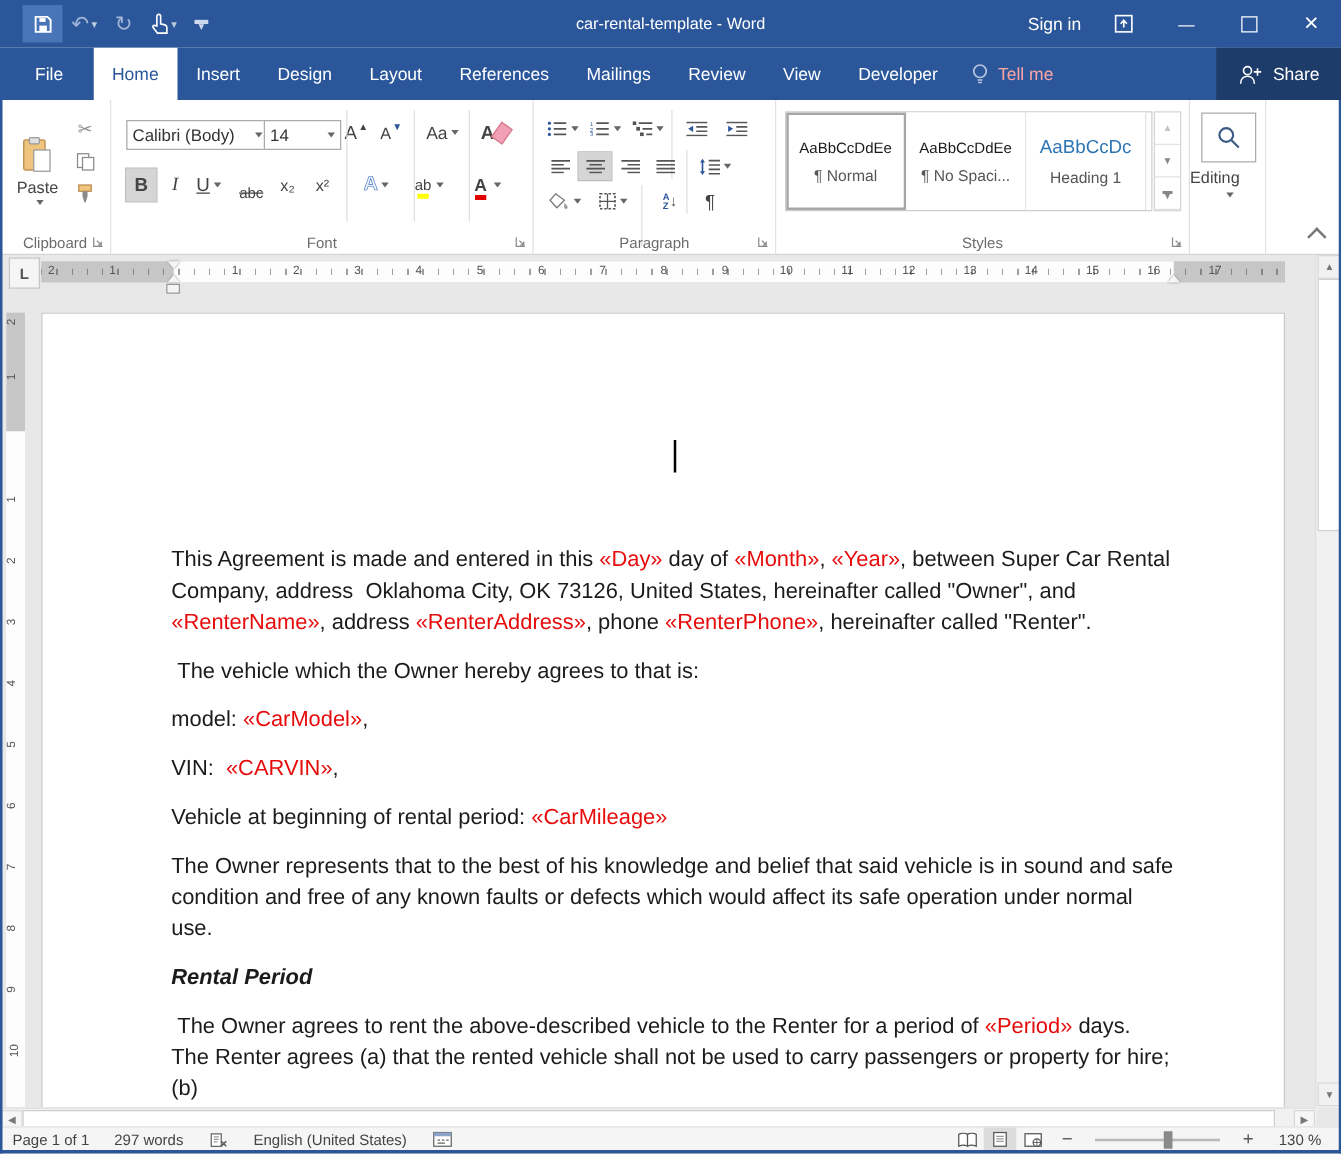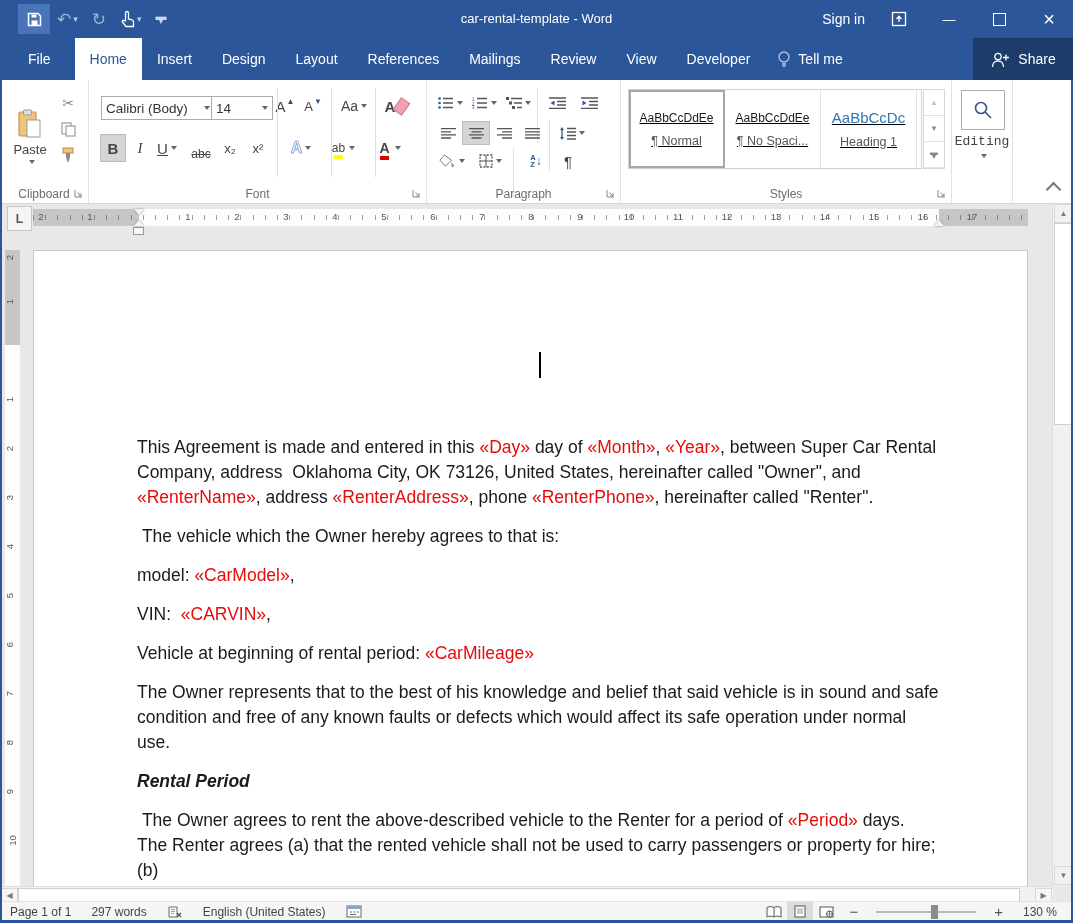--- a/index.html
+++ b/index.html
@@ -12,39 +12,39 @@
   .qat-btn{height:30px;padding:0 7px;display:flex;align-items:center;color:#9fb4d6;font-size:17px;}
   .qat-dd{color:#bcd;font-size:9px;margin-left:2px;}
   .title-text{position:absolute;left:300px;right:300px;top:0;height:38px;line-height:38px;text-align:center;font-size:13px;white-space:nowrap;}
   .signin{position:absolute;right:208px;top:0;height:38px;line-height:38px;font-size:14px;}
   .wc{position:absolute;top:0;width:48px;height:38px;display:flex;align-items:center;justify-content:center;font-size:16px;color:#fff;}
   
   .tabsrow{position:absolute;top:38px;left:0;right:0;height:42px;background:var(--accent);display:flex;color:#fff;font-size:14px;z-index:4;}
   .tab{padding:0 15px;line-height:42px;white-space:nowrap;}
   .tab.file{padding:0 24px;margin-left:4px;}
   .tab.active{background:#fff;color:var(--accent);}
-  .tellme{display:flex;align-items:center;gap:7px;color:#ffffff;padding:0 12px;line-height:42px;}
+  .tellme{display:flex;align-items:center;gap:7px;color:#fca5a5;padding:0 12px;line-height:42px;}
   .share{position:absolute;right:0;top:0;width:100px;height:42px;background:var(--share-bg);display:flex;align-items:center;justify-content:center;gap:8px;font-size:14px;color:#fff;}
   
   .ribbon{position:absolute;top:80px;left:0;right:0;height:123px;background:#fff;border-bottom:1px solid #d5d5d5;display:flex;z-index:3;}
   .rgroup{position:relative;height:100%;border-right:1px solid #e2e2e2;flex:none;}
   .rlabel{position:absolute;bottom:2px;left:0;right:0;text-align:center;font-size:12px;color:#6c6c6c;}
   .launcher{position:absolute;bottom:4px;right:4px;width:11px;height:11px;color:#777;}
   .launcher svg{display:block;}
   .rbtn{position:absolute;display:flex;align-items:center;justify-content:center;color:#444;}
   .rbtn.on{background:#d5d5d5;outline:1px solid #bcbcbc;}
   .dd{width:0;height:0;border-left:3.5px solid transparent;border-right:3.5px solid transparent;border-top:4px solid #666;display:inline-block;margin-left:3px;}
   .combo{position:absolute;border:1px solid #ababab;background:#fff;font-size:13.5px;color:#333;display:flex;align-items:center;padding:0 4px;height:22px;}
   .combo .dd{margin-left:auto;}
   .glyphbtn{font-size:14px;}
   .colorbar{position:absolute;left:3px;right:3px;bottom:2px;height:4px;}
   .sep-v{position:absolute;width:1px;background:#e0e0e0;top:8px;bottom:26px;}
   
   .gallery{position:absolute;left:7px;top:9px;width:292px;height:78px;background:#fff;border:1px solid #cfcfcf;display:flex;}
-  .stylecard{width:96px;border-right:1px solid #e4e4e4;display:flex;flex-direction:column;align-items:center;justify-content:center;gap:9px;box-sizing:border-box;background:#fff;text-decoration:underline;}
+  .stylecard{width:96px;border-right:1px solid #e4e4e4;display:flex;flex-direction:column;align-items:center;justify-content:center;gap:9px;box-sizing:border-box;background:#fff;}
   .stylecard.sel{outline:2px solid #a6a6a6;outline-offset:-2px;}
   .stylecard .prev{font-size:12px;color:#1a1a1a;white-space:nowrap;}
   .stylecard.heading .prev{color:var(--heading-blue);font-size:15px;}
   .stylecard .nm{font-size:12.5px;color:#555;white-space:nowrap;}
   .galarrows{position:absolute;right:6px;top:9px;width:20px;height:78px;border:1px solid #d6d6d6;display:flex;flex-direction:column;}
   .galarrows div{flex:1;display:flex;align-items:center;justify-content:center;font-size:8px;color:#888;border-bottom:1px solid #e2e2e2;}
   
   .rulerrow{position:absolute;top:203px;left:0;width:1053px;height:29px;background:#e8e8e8;z-index:2;}
   .tabsel{position:absolute;left:7px;top:3px;width:23px;height:23px;background:#f5f5f5;border:1px solid #c6c6c6;color:#555;font-size:12px;font-weight:bold;display:flex;align-items:center;justify-content:center;}
   .hruler{position:absolute;left:33px;top:6px;width:995px;height:17px;background:#c6c6c6;}
@@ -406,21 +406,21 @@
         </div>
     </div>
 
     <div class="rgroup" style="width:60px;border-right:1px solid #e2e2e2;">
       <div class="rbtn" style="left:9px;top:10px;width:42px;height:38px;border:1px solid #ababab;background:#fff;">
         <svg width="20" height="20" viewBox="0 0 20 20">
             <circle cx="8" cy="8" r="5.5" fill="none" stroke="#3b5a86" stroke-width="1.7"></circle>
             <path d="M12.2 12.2 18 18" stroke="#3b5a86" stroke-width="1.7"></path>
           </svg>
       </div>
-      <div style="position:absolute;top:54px;left:0;right:0;text-align:center;font-size:13px;color:#444;font-family:Liberation Mono, monospace;">Editing</div>
+      <div style="position:absolute;top:54px;left:0;right:0;text-align:left;font-size:13px;color:#444;">Editing</div>
       <div style="position:absolute;top:74px;left:0;right:0;display:flex;justify-content:center;">
           <span class="dd"></span>
         </div>
     </div>
 
     <div class="rgroup" style="flex:1;border-right:none;">
       <div style="position:absolute;right:14px;bottom:8px;">
           <div class="chev-up"></div>
         </div>
     </div>

